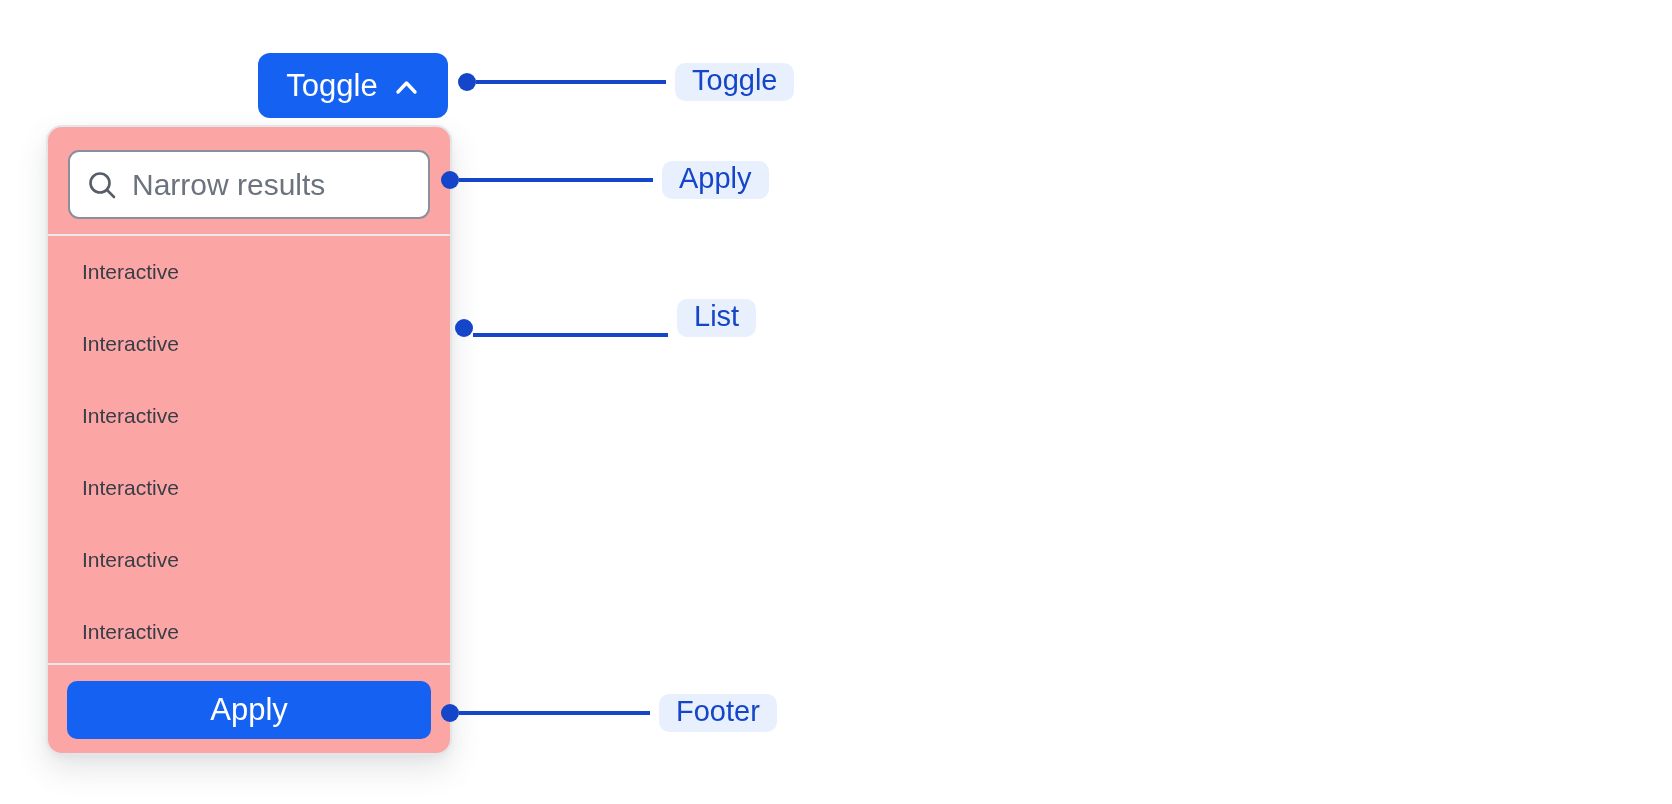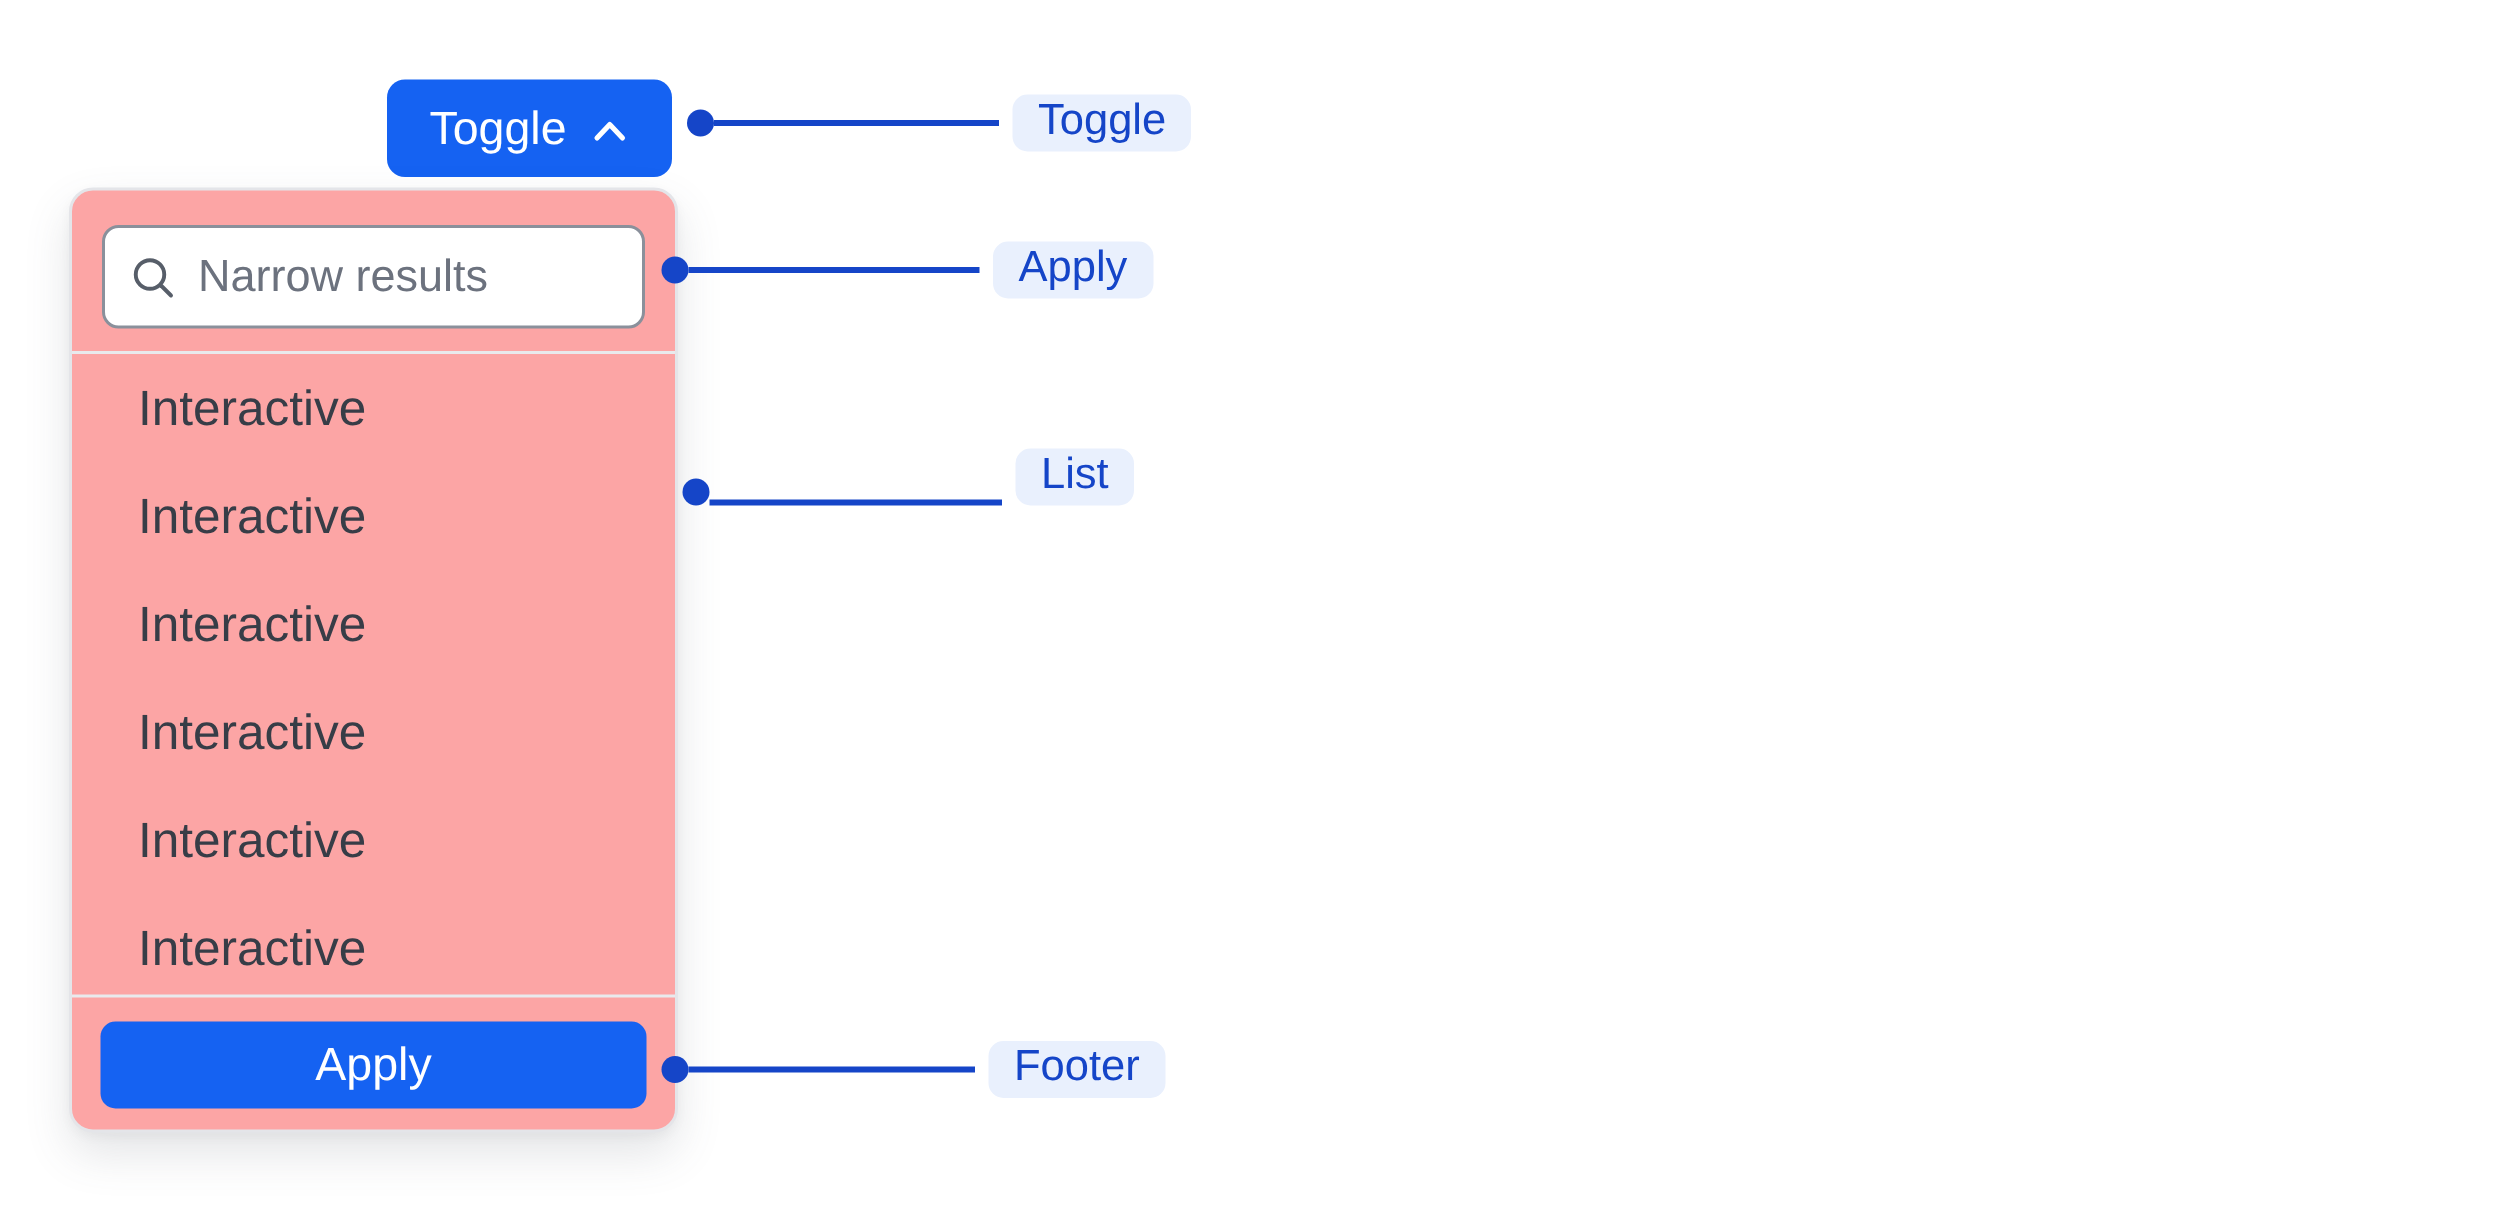--- a/index.html
+++ b/index.html
@@ -38,22 +38,22 @@
   .search-input {
     flex: 1; border: none; outline: none; background: transparent;
     font-family: inherit; font-size: 30px; color: #373D47; min-width: 0;
   }
   .search-input::placeholder { color: #6C727E; opacity: 1; }
 
   .panel-list { flex: 1; display: flex; flex-direction: column; overflow: hidden; }
   .list-item {
     height: 72px; flex: 0 0 72px;
     display: flex; align-items: center;
-    padding-left: 44px;
-    font-size: 33px; color: #373D47;
+    padding-left: 34px;
+    font-size: 21px; color: #373D47;
     cursor: pointer;
   }
 
   .panel-footer { border-top: 2px solid #E9EAED; padding: 16px 19px 14px 19px; }
   .apply-btn {
     width: 100%; height: 58px;
     background: #1562F2; border: none; border-radius: 10px;
     color: #FFFFFF; font-family: inherit; font-size: 31px; font-weight: 500;
     display: flex; align-items: center; justify-content: center;
     cursor: pointer;

